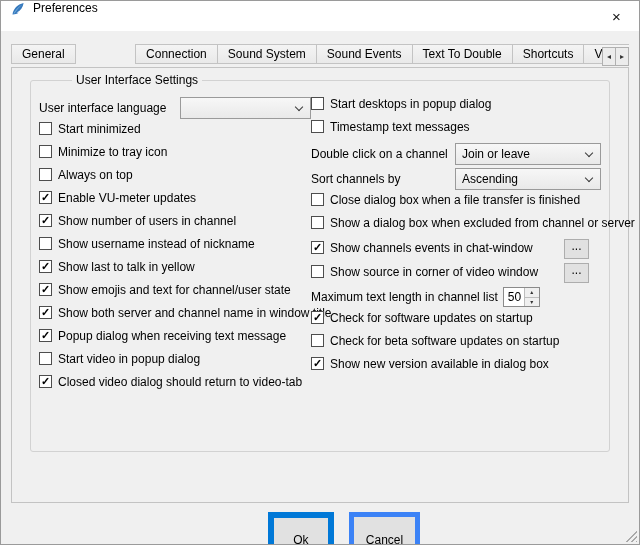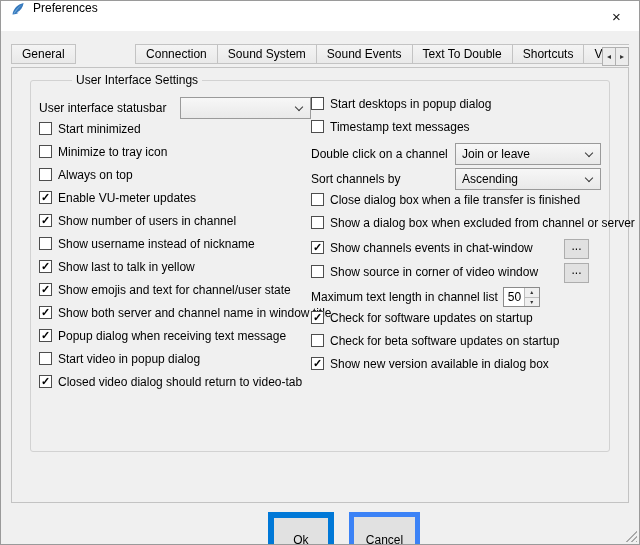--- a/index.html
+++ b/index.html
@@ -109,21 +109,21 @@
   </div>
 
   <div class="pane">
     <div class="group">
       <span class="group-title">User Interface Settings</span>
       <div class="cols">
 
         <div class="col-left">
 
           <div class="row row-combo">
-            <span>User interface statusbar</span>
+            <span>User interface language</span>
             <div class="combo combo-lang">
               <span class="combo-text"></span>
               <span class="chev"></span>
             </div>
           </div>
 
           <label class="chk">
             <span class="box">
                 <span class="mark"></span>
               </span>

